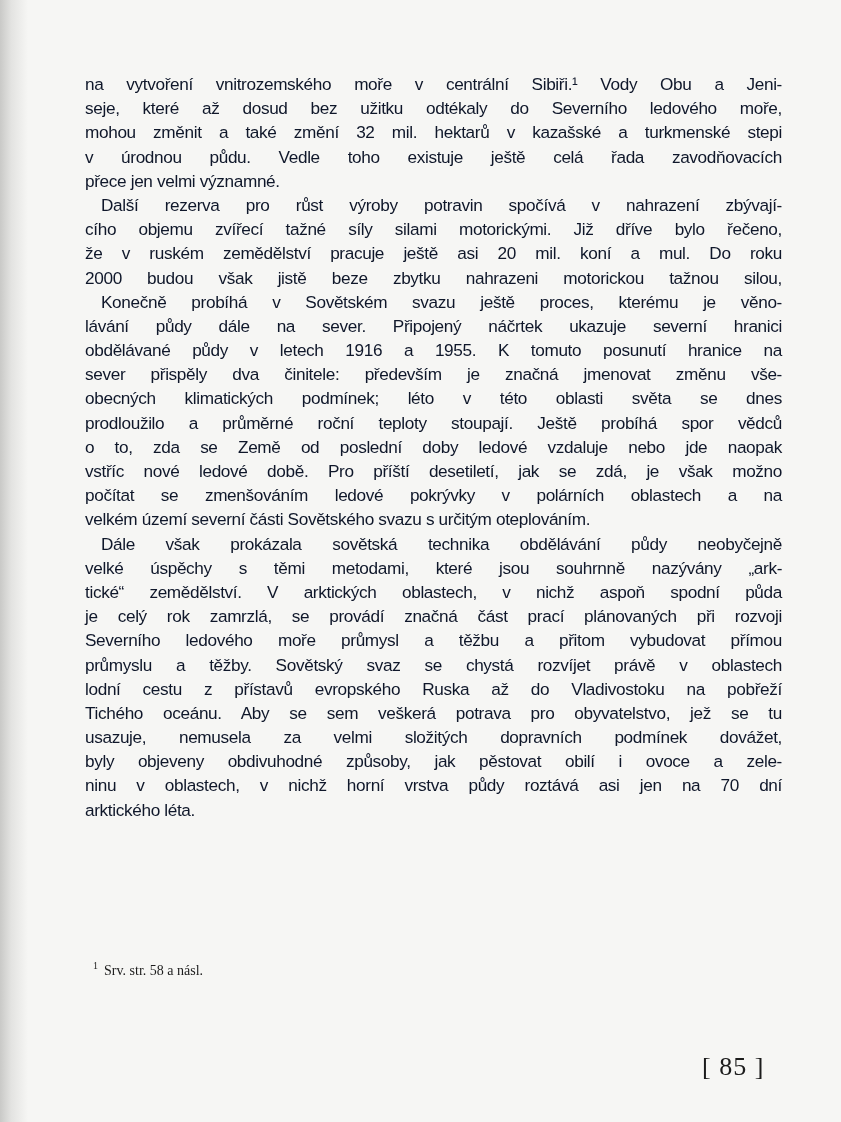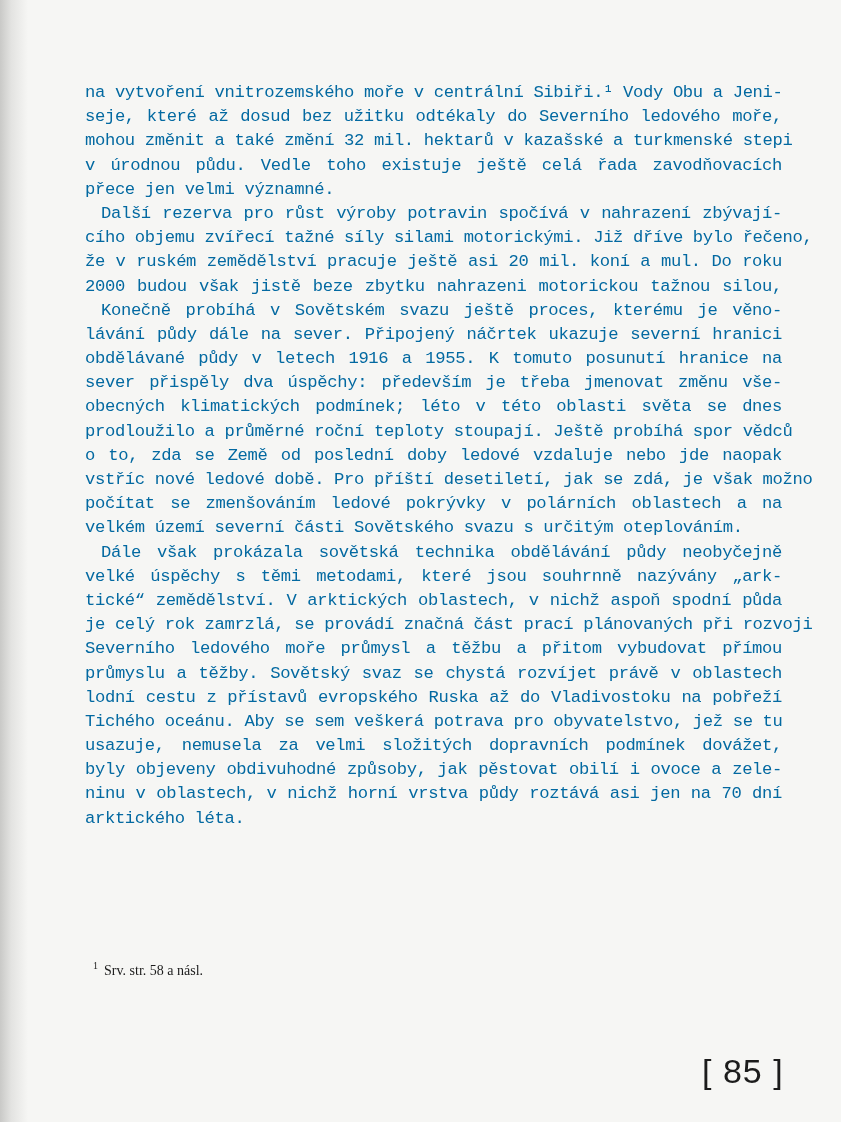--- a/index.html
+++ b/index.html
@@ -17,26 +17,25 @@
       position: absolute;
       left: 0; top: 0;
       width: 28px; height: 1122px;
       background: linear-gradient(to right, #c9c9c7 0%, #e3e3e1 40%, #f6f6f4 100%);
     }
     .page {
       position: absolute;
       left: 85px;
       top: 72px;
       width: 697px;
-      font-family: Liberation Mono, monospace;
+      font-family: Liberation Sans, sans-serif;
       font-size: 17.2px;
       line-height: 24.2px;
-      color: #0369a1;
+      color: #0f172a;
       letter-spacing: -0.35px;
-      margin-top: 9px;
     }
     .line {
       display: block;
       white-space: nowrap;
       text-align: justify;
       text-align-last: justify;
       height: 24.2px;
     }
     .line.last {
       text-align-last: left;
@@ -56,22 +55,22 @@
       color: #1c1c1c;
     }
     .footnote sup {
       font-size: 10px;
       margin-right: 6px;
     }
     .page-number {
       position: absolute;
       left: 702px;
       top: 1052px;
-      font-family: Liberation Sans, sans-serif;
-      font-size: 34px;
+      font-family: Liberation Serif, serif;
+      font-size: 26px;
       color: #1c1c1c;
       letter-spacing: 1px;
     }
   </style>
 </head>
 <body>
 
 <div class="gutter-shadow"></div>
 
 <div class="page">
@@ -85,21 +84,21 @@
   <div class="para">
     <span class="line indent">Další rezerva pro růst výroby potravin spočívá v nahrazení zbývají-</span>
     <span class="line">cího objemu zvířecí tažné síly silami motorickými. Již dříve bylo řečeno,</span>
     <span class="line">že v ruském zemědělství pracuje ještě asi 20 mil. koní a mul. Do roku</span>
     <span class="line">2000 budou však jistě beze zbytku nahrazeni motorickou tažnou silou,</span>
   </div>
   <div class="para">
     <span class="line indent">Konečně probíhá v Sovětském svazu ještě proces, kterému je věno-</span>
     <span class="line">lávání půdy dále na sever. Připojený náčrtek ukazuje severní hranici</span>
     <span class="line">obdělávané půdy v letech 1916 a 1955. K tomuto posunutí hranice na</span>
-    <span class="line">sever přispěly dva úspěchy: především je třeba jmenovat změnu vše-</span>
+    <span class="line">sever přispěly dva činitele: především je značná jmenovat změnu vše-</span>
     <span class="line">obecných klimatických podmínek; léto v této oblasti světa se dnes</span>
     <span class="line">prodloužilo a průměrné roční teploty stoupají. Ještě probíhá spor vědců</span>
     <span class="line">o to, zda se Země od poslední doby ledové vzdaluje nebo jde naopak</span>
     <span class="line">vstříc nové ledové době. Pro příští desetiletí, jak se zdá, je však možno</span>
     <span class="line">počítat se zmenšováním ledové pokrývky v polárních oblastech a na</span>
     <span class="line last">velkém území severní části Sovětského svazu s určitým oteplováním.</span>
   </div>
   <div class="para">
     <span class="line indent">Dále však prokázala sovětská technika obdělávání půdy neobyčejně</span>
     <span class="line">velké úspěchy s těmi metodami, které jsou souhrnně nazývány „ark-</span>

